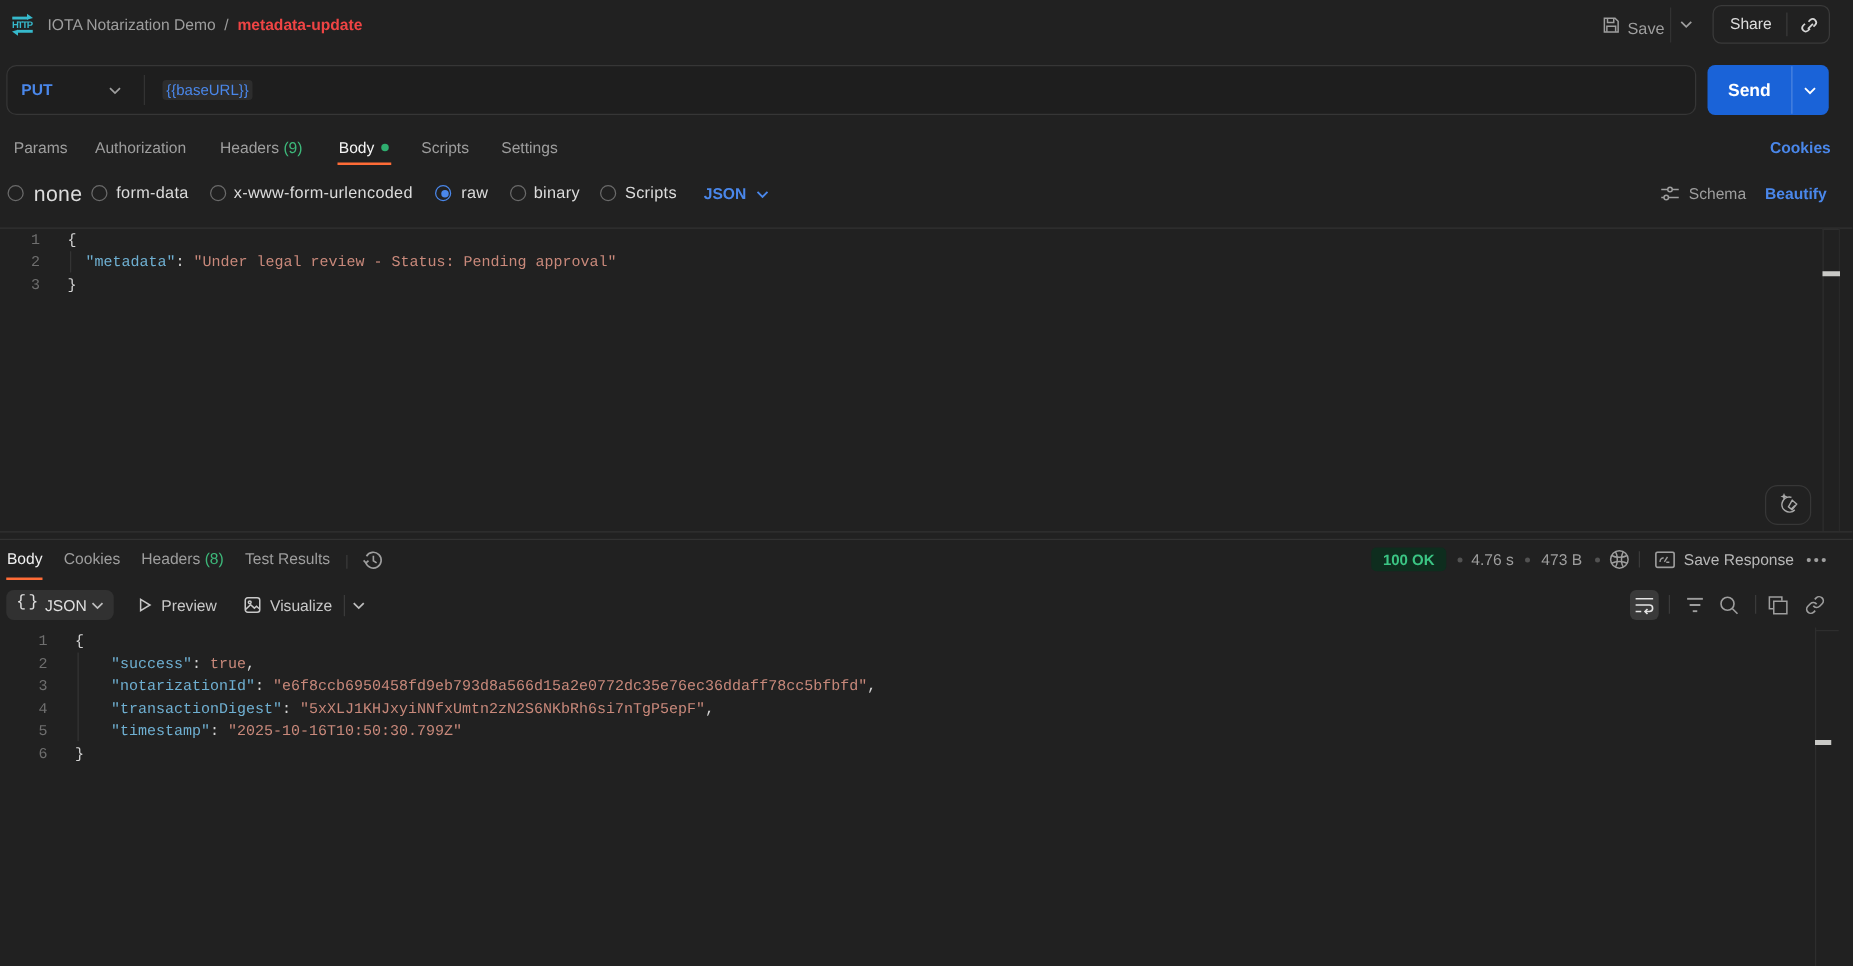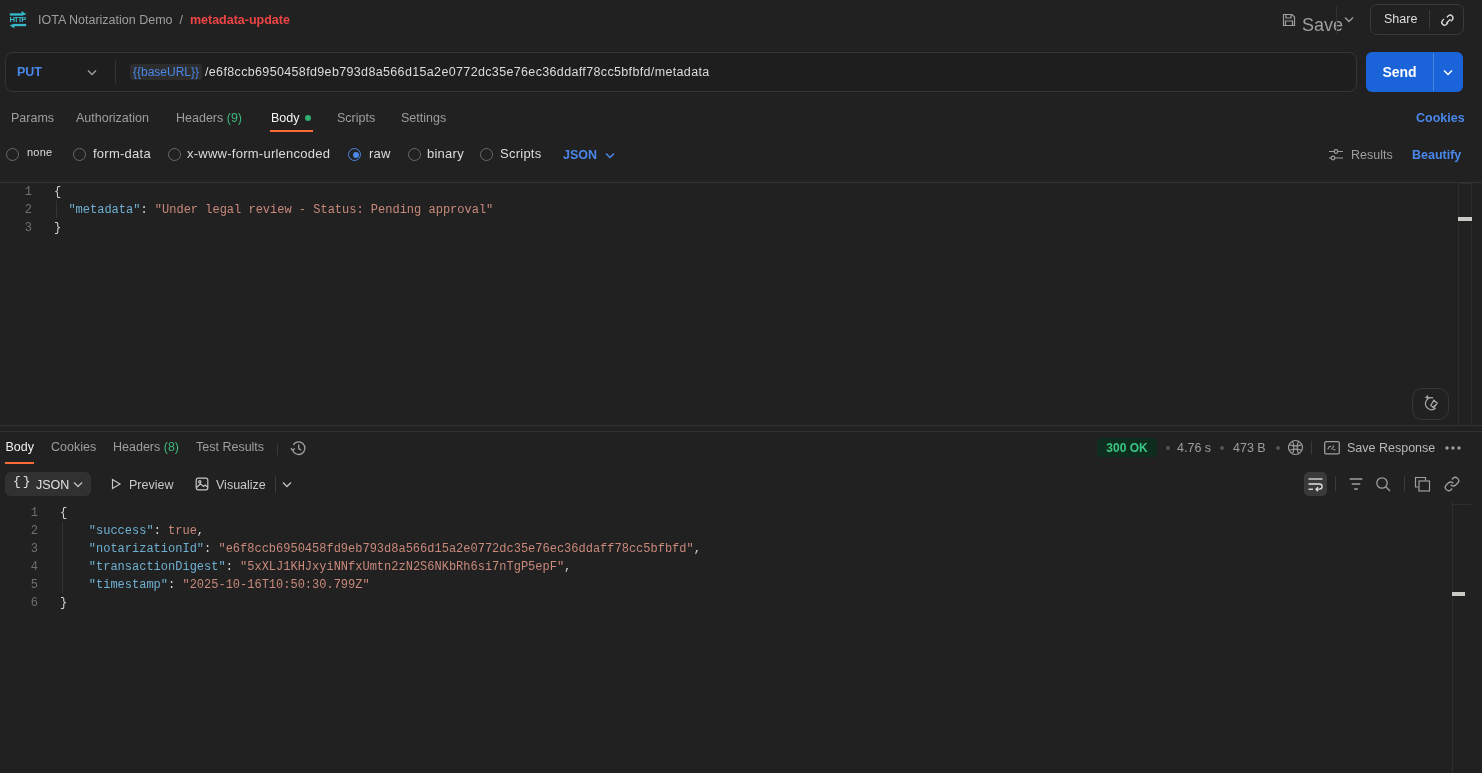--- a/index.html
+++ b/index.html
@@ -26,60 +26,59 @@
   </g>
   <text x="9" y="12.4" fill="#36b9cc" font-size="7.6" font-weight="bold" text-anchor="middle" textLength="16.8" font-family="Liberation Sans">HTTP</text>
 </svg>
 <div class="abs gray" style="left:38px;top:13px;font-size:12.5px">IOTA Notarization Demo&nbsp;&nbsp;/&nbsp;&nbsp;<span style="color:#ef4444;font-weight:700">metadata-update</span></div>
 
 <svg class="abs" style="left:1281px;top:12px" width="16" height="16" viewBox="0 0 16 16" fill="none" stroke="#9e9e9e" stroke-width="1.2">
   <path d="M2.5 2.5 H11 L13.5 5 V13.5 H2.5 Z"></path>
   <path d="M5 2.7 V6 H10 V2.7"></path>
   <path d="M4.5 13.3 V9 H11.5 V13.3"></path>
 </svg>
-<div class="abs gray" style="left:1302px;top:14.5px;font-size:18px">Save</div>
+<div class="abs gray" style="left:1302px;top:14.5px;font-size:13px">Save</div>
 <div class="abs vl" style="left:1336px;top:6px;height:28px;background:#323232"></div>
 <svg class="abs" style="left:1344px;top:16px" width="10" height="7" viewBox="0 0 10 7" fill="none" stroke="#9e9e9e" stroke-width="1.4">
       <path d="M1 1.5 L5 5.5 L9 1.5"></path>
     </svg>
 <div class="abs" style="left:1370px;top:4px;width:94px;height:31px;border:1px solid #3a3a3a;border-radius:7px"></div>
 <div class="abs" style="left:1384px;top:12px;font-size:12.5px;color:#dedede">Share</div>
 <div class="abs vl" style="left:1429px;top:10px;height:19px"></div>
 <svg class="abs" style="left:1439px;top:12px" width="16" height="16" viewBox="0 0 24 24" fill="none" stroke="#d6d6d6" stroke-width="2.1">
   <path d="M13.5 7.5 L7.5 13.5 M8.2 4.9 L10.6 2.5 A4.2 4.2 0 0 1 16.5 8.4 L14.1 10.8 M9.9 13.2 L7.5 15.6 A4.2 4.2 0 0 1 1.6 9.7 L4 7.3" transform="translate(3.5,3.2)"></path>
 </svg>
 
 <div class="abs" style="left:5px;top:52px;width:1352px;height:40px;background:#1e1e1e;border:1px solid #363636;border-radius:8px"></div>
 <div class="abs" style="left:17px;top:65px;font-size:12.5px;font-weight:700;color:#4a87ea">PUT</div>
 <svg class="abs" style="left:87px;top:69px" width="10" height="7" viewBox="0 0 10 7" fill="none" stroke="#9e9e9e" stroke-width="1.4">
       <path d="M1 1.5 L5 5.5 L9 1.5"></path>
     </svg>
 <div class="abs vl" style="left:115px;top:60px;height:24px;background:#333"></div>
 <div class="abs" style="left:130px;top:63.5px;width:72px;height:16px;line-height:16px;background:#2d2d2d;border-radius:3px;text-align:center;font-size:12px;color:#4a87ea">{{baseURL}}</div>
-<div class="abs" style="left:205px;top:65px;font-size:12.5px;letter-spacing:0.35px;color:#dcdcdc">/e6f8ccb6950458fd9eb793d8a566d15a2e0772dc35e76ec36ddaff78cc5bfbfd/metadata</div>
 
 <div class="abs" style="left:1366px;top:52px;width:97px;height:40px;background:#1a63d8;border-radius:6px"></div>
 <div class="abs" style="left:1366px;top:64px;width:67px;text-align:center;font-size:14px;font-weight:700;color:#fff">Send</div>
 <div class="abs" style="left:1433px;top:53px;width:1px;height:38px;background:rgba(255,255,255,0.22)"></div>
 <svg class="abs" style="left:1443px;top:69px" width="10" height="7" viewBox="0 0 10 7" fill="none" stroke="#fff" stroke-width="1.5">
       <path d="M1 1.5 L5 5.5 L9 1.5"></path>
     </svg>
 
 <div class="abs gray" style="left:11px;top:110.5px">Params</div>
 <div class="abs gray" style="left:76px;top:110.5px">Authorization</div>
 <div class="abs gray" style="left:176px;top:110.5px">Headers <span style="color:#3db87a">(9)</span></div>
 <div class="abs" style="left:271px;top:110.5px;color:#f5f5f5">Body</div>
 <div class="abs" style="left:305px;top:114.5px;width:6px;height:6px;border-radius:50%;background:#2fae6f"></div>
 <div class="abs gray" style="left:337px;top:110.5px">Scripts</div>
 <div class="abs gray" style="left:401px;top:110.5px">Settings</div>
 <div class="abs" style="left:270px;top:130px;width:43px;height:2px;background:#ff6c37"></div>
 <div class="abs blue" style="left:1416px;top:110.5px;font-weight:700">Cookies</div>
 
 <div class="abs" style="left:5.5px;top:147.5px;width:13px;height:13px;border:1.5px solid #6a6a6a;border-radius:50%"></div>
-<div class="abs" style="left:27px;top:146px;font-size:11px;letter-spacing:0.25px;color:#dcdcdc">none</div>
+<div class="abs" style="left:27px;top:146px;font-size:17px;letter-spacing:0.25px;color:#dcdcdc">none</div>
 <div class="abs" style="left:73px;top:147.5px;width:13px;height:13px;border:1.5px solid #6a6a6a;border-radius:50%"></div>
 <div class="abs" style="left:93px;top:146px;font-size:13px;letter-spacing:0.25px;color:#dcdcdc">form-data</div>
 <div class="abs" style="left:168px;top:147.5px;width:13px;height:13px;border:1.5px solid #6a6a6a;border-radius:50%"></div>
 <div class="abs" style="left:187px;top:146px;font-size:13px;letter-spacing:0.25px;color:#dcdcdc">x-www-form-urlencoded</div>
 <div class="abs" style="left:348px;top:147.5px;width:13px;height:13px;border:1.5px solid #4a87ea;border-radius:50%"></div>
 <div class="abs" style="left:352.5px;top:152px;width:6px;height:6px;border-radius:50%;background:#4a87ea"></div>
 <div class="abs" style="left:369px;top:146px;font-size:13px;letter-spacing:0.25px;color:#dcdcdc">raw</div>
 <div class="abs" style="left:408px;top:147.5px;width:13px;height:13px;border:1.5px solid #6a6a6a;border-radius:50%"></div>
 <div class="abs" style="left:427px;top:146px;font-size:13px;letter-spacing:0.25px;color:#dcdcdc">binary</div>
 <div class="abs" style="left:480px;top:147.5px;width:13px;height:13px;border:1.5px solid #6a6a6a;border-radius:50%"></div>
@@ -88,21 +87,21 @@
 <svg class="abs" style="left:605px;top:152px" width="10" height="7" viewBox="0 0 10 7" fill="none" stroke="#4a87ea" stroke-width="1.5">
       <path d="M1 1.5 L5 5.5 L9 1.5"></path>
     </svg>
 
 <svg class="abs" style="left:1328px;top:147px" width="16" height="16" viewBox="0 0 16 16" fill="none" stroke="#9e9e9e" stroke-width="1.2">
   <path d="M1 4.5 H6.2 M9.8 4.5 H15"></path>
       <circle cx="8" cy="4.5" r="1.8"></circle>
   <path d="M1 11 H3.2 M6.8 11 H15"></path>
       <circle cx="5" cy="11" r="1.8"></circle>
 </svg>
-<div class="abs gray" style="left:1351px;top:148px">Results</div>
+<div class="abs gray" style="left:1351px;top:148px">Schema</div>
 <div class="abs blue" style="left:1412px;top:148px;font-weight:700">Beautify</div>
 
 <div class="abs hl" style="left:0;top:182px;width:1482px"></div>
 <div class="abs mono" style="left:12px;top:183px;width:20px;text-align:right;color:#6f6f6f">1
 2
 3</div>
 <div class="abs" style="left:56px;top:201px;width:1px;height:17px;background:#343434"></div>
 <div class="abs mono" style="left:54px;top:183px;color:#d4d4d4">{
   <span style="color:#6fb0d2">"metadata"</span>: <span style="color:#c9897b">"Under legal review - Status: Pending approval"</span>
 }</div>
@@ -128,21 +127,21 @@
 <div class="abs gray" style="left:196px;top:439.5px">Test Results</div>
 <div class="abs" style="left:5px;top:462px;width:29px;height:2px;background:#ff6c37"></div>
 <div class="abs vl" style="left:277px;top:443.5px;height:11px"></div>
 <svg class="abs" style="left:290px;top:440px" width="17" height="17" viewBox="0 0 17 17" fill="none" stroke="#9e9e9e" stroke-width="1.3">
   <path d="M2.6 9.9 A6.3 6.3 0 1 0 3.2 5"></path>
   <path d="M0.9 8.3 L2.7 10.3 L4.8 8.6"></path>
   <path d="M8.7 4.6 V8.6 L11.3 10.3"></path>
 </svg>
 
 <div class="abs" style="left:1097px;top:438px;width:60px;height:19px;background:#0e2d1e;border-radius:4px"></div>
-<div class="abs" style="left:1097px;top:441px;width:60px;text-align:center;font-size:12px;font-weight:700;color:#3bc584">300 OK</div>
+<div class="abs" style="left:1097px;top:441px;width:60px;text-align:center;font-size:12px;font-weight:700;color:#3bc584">100 OK</div>
 <div class="abs" style="left:1166px;top:446px;width:4px;height:4px;border-radius:50%;background:#525252"></div>
 <div class="abs gray" style="left:1177px;top:440.5px">4.76 s</div>
 <div class="abs" style="left:1220px;top:446px;width:4px;height:4px;border-radius:50%;background:#525252"></div>
 <div class="abs gray" style="left:1233px;top:440.5px">473 B</div>
 <div class="abs" style="left:1276px;top:446px;width:4px;height:4px;border-radius:50%;background:#525252"></div>
 <svg class="abs" style="left:1287px;top:439px" width="17" height="17" viewBox="0 0 17 17" fill="none" stroke="#9e9e9e" stroke-width="1.2">
   <circle cx="8.5" cy="8.5" r="7"></circle>
   <path d="M2.3 5.4 C5.5 7.3, 11.5 7.3, 14.7 5.4"></path>
   <path d="M2.3 11.6 C5.5 9.7, 11.5 9.7, 14.7 11.6"></path>
   <path d="M5.4 2.3 C7.3 5.5, 7.3 11.5, 5.4 14.7"></path>

